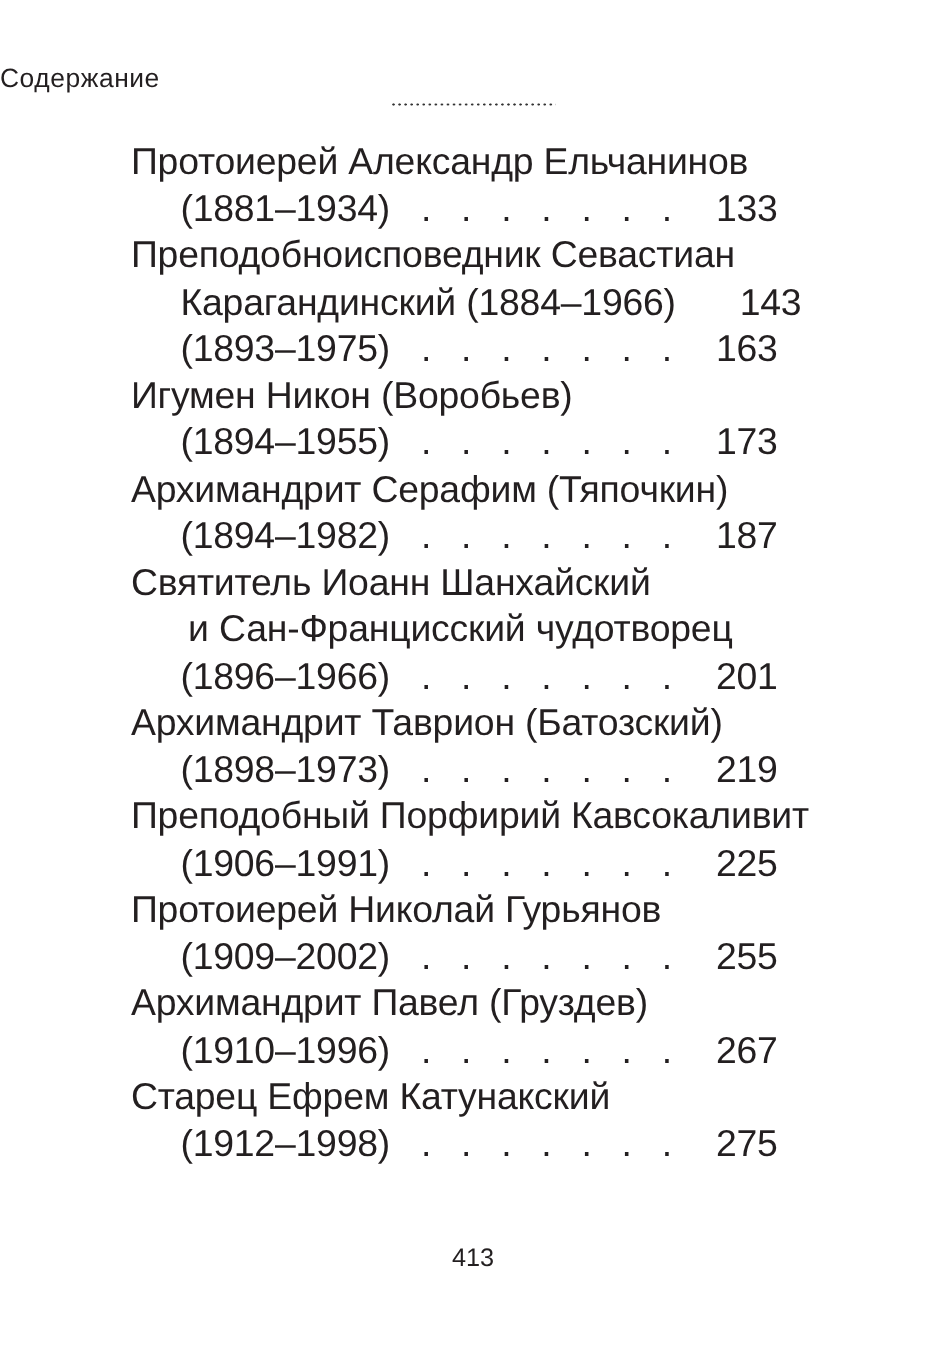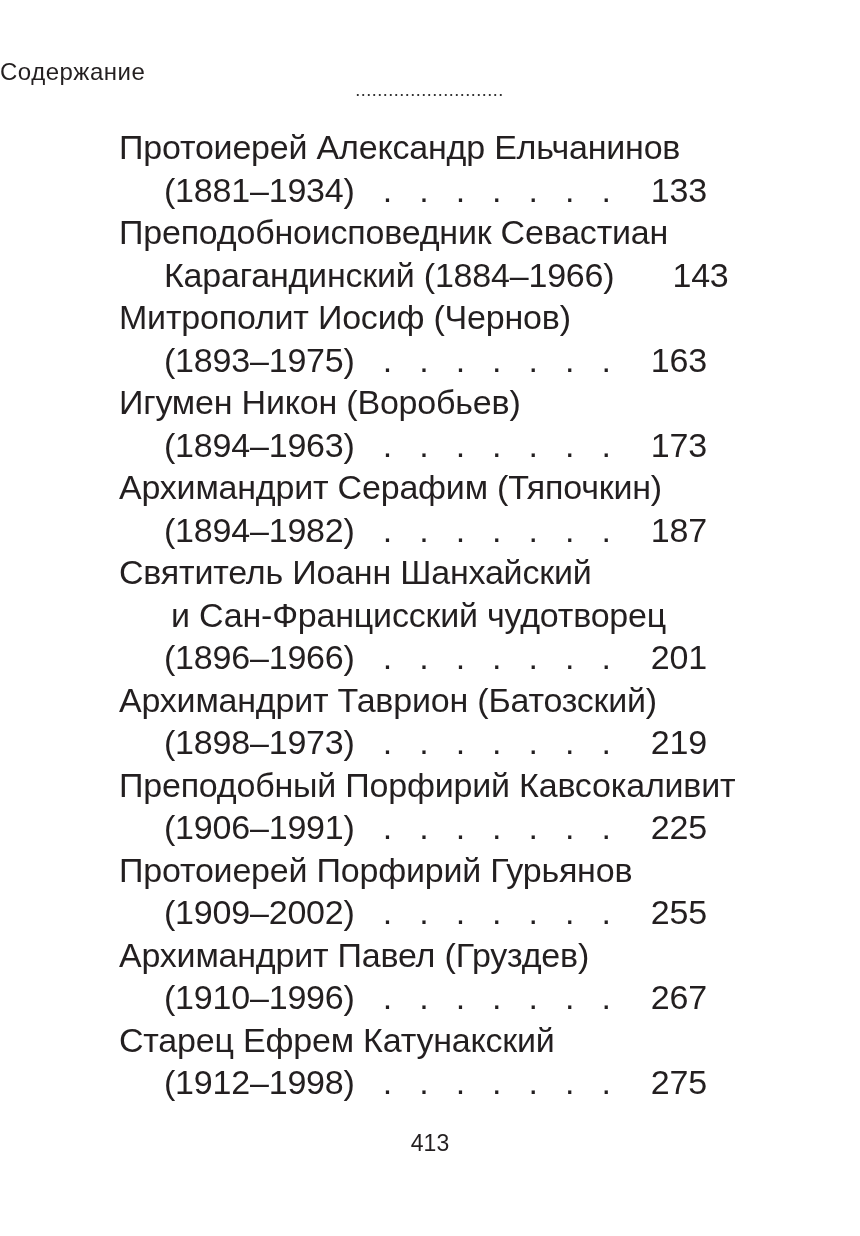--- a/index.html
+++ b/index.html
@@ -63,32 +63,31 @@
   <div class="entry">
     <div class="line">Преподобноисповедник Севастиан</div>
     <div class="line indent last-line">
       <span class="txt">Карагандинский (1884–1966)</span>
       <span class="leader">. . . . . . . . . . . . . . . . . . . . . . . . . . . . . . . . . . . . .</span>
       <span class="page">143</span>
     </div>
   </div>
 
   <div class="entry">
-    <div class="line">Митрополит Иосиф (Чернов)</div>
     <div class="line indent last-line">
       <span class="txt">(1893–1975)</span>
       <span class="leader">. . . . . . . . . . . . . . . . . . . . . . . . . . . . . . . . . . . . .</span>
       <span class="page">163</span>
     </div>
   </div>
 
   <div class="entry">
     <div class="line">Игумен Никон (Воробьев)</div>
     <div class="line indent last-line">
-      <span class="txt">(1894–1963)</span>
+      <span class="txt">(1894–1955)</span>
       <span class="leader">. . . . . . . . . . . . . . . . . . . . . . . . . . . . . . . . . . . . .</span>
       <span class="page">173</span>
     </div>
   </div>
 
   <div class="entry">
     <div class="line">Архимандрит Серафим (Тяпочкин)</div>
     <div class="line indent last-line">
       <span class="txt">(1894–1982)</span>
       <span class="leader">. . . . . . . . . . . . . . . . . . . . . . . . . . . . . . . . . . . . .</span>
@@ -118,21 +117,21 @@
   <div class="entry">
     <div class="line">Преподобный Порфирий Кавсокаливит</div>
     <div class="line indent last-line">
       <span class="txt">(1906–1991)</span>
       <span class="leader">. . . . . . . . . . . . . . . . . . . . . . . . . . . . . . . . . . . . .</span>
       <span class="page">225</span>
     </div>
   </div>
 
   <div class="entry">
-    <div class="line">Протоиерей Порфирий Гурьянов</div>
+    <div class="line">Протоиерей Николай Гурьянов</div>
     <div class="line indent last-line">
       <span class="txt">(1909–2002)</span>
       <span class="leader">. . . . . . . . . . . . . . . . . . . . . . . . . . . . . . . . . . . . .</span>
       <span class="page">255</span>
     </div>
   </div>
 
   <div class="entry">
     <div class="line">Архимандрит Павел (Груздев)</div>
     <div class="line indent last-line">

